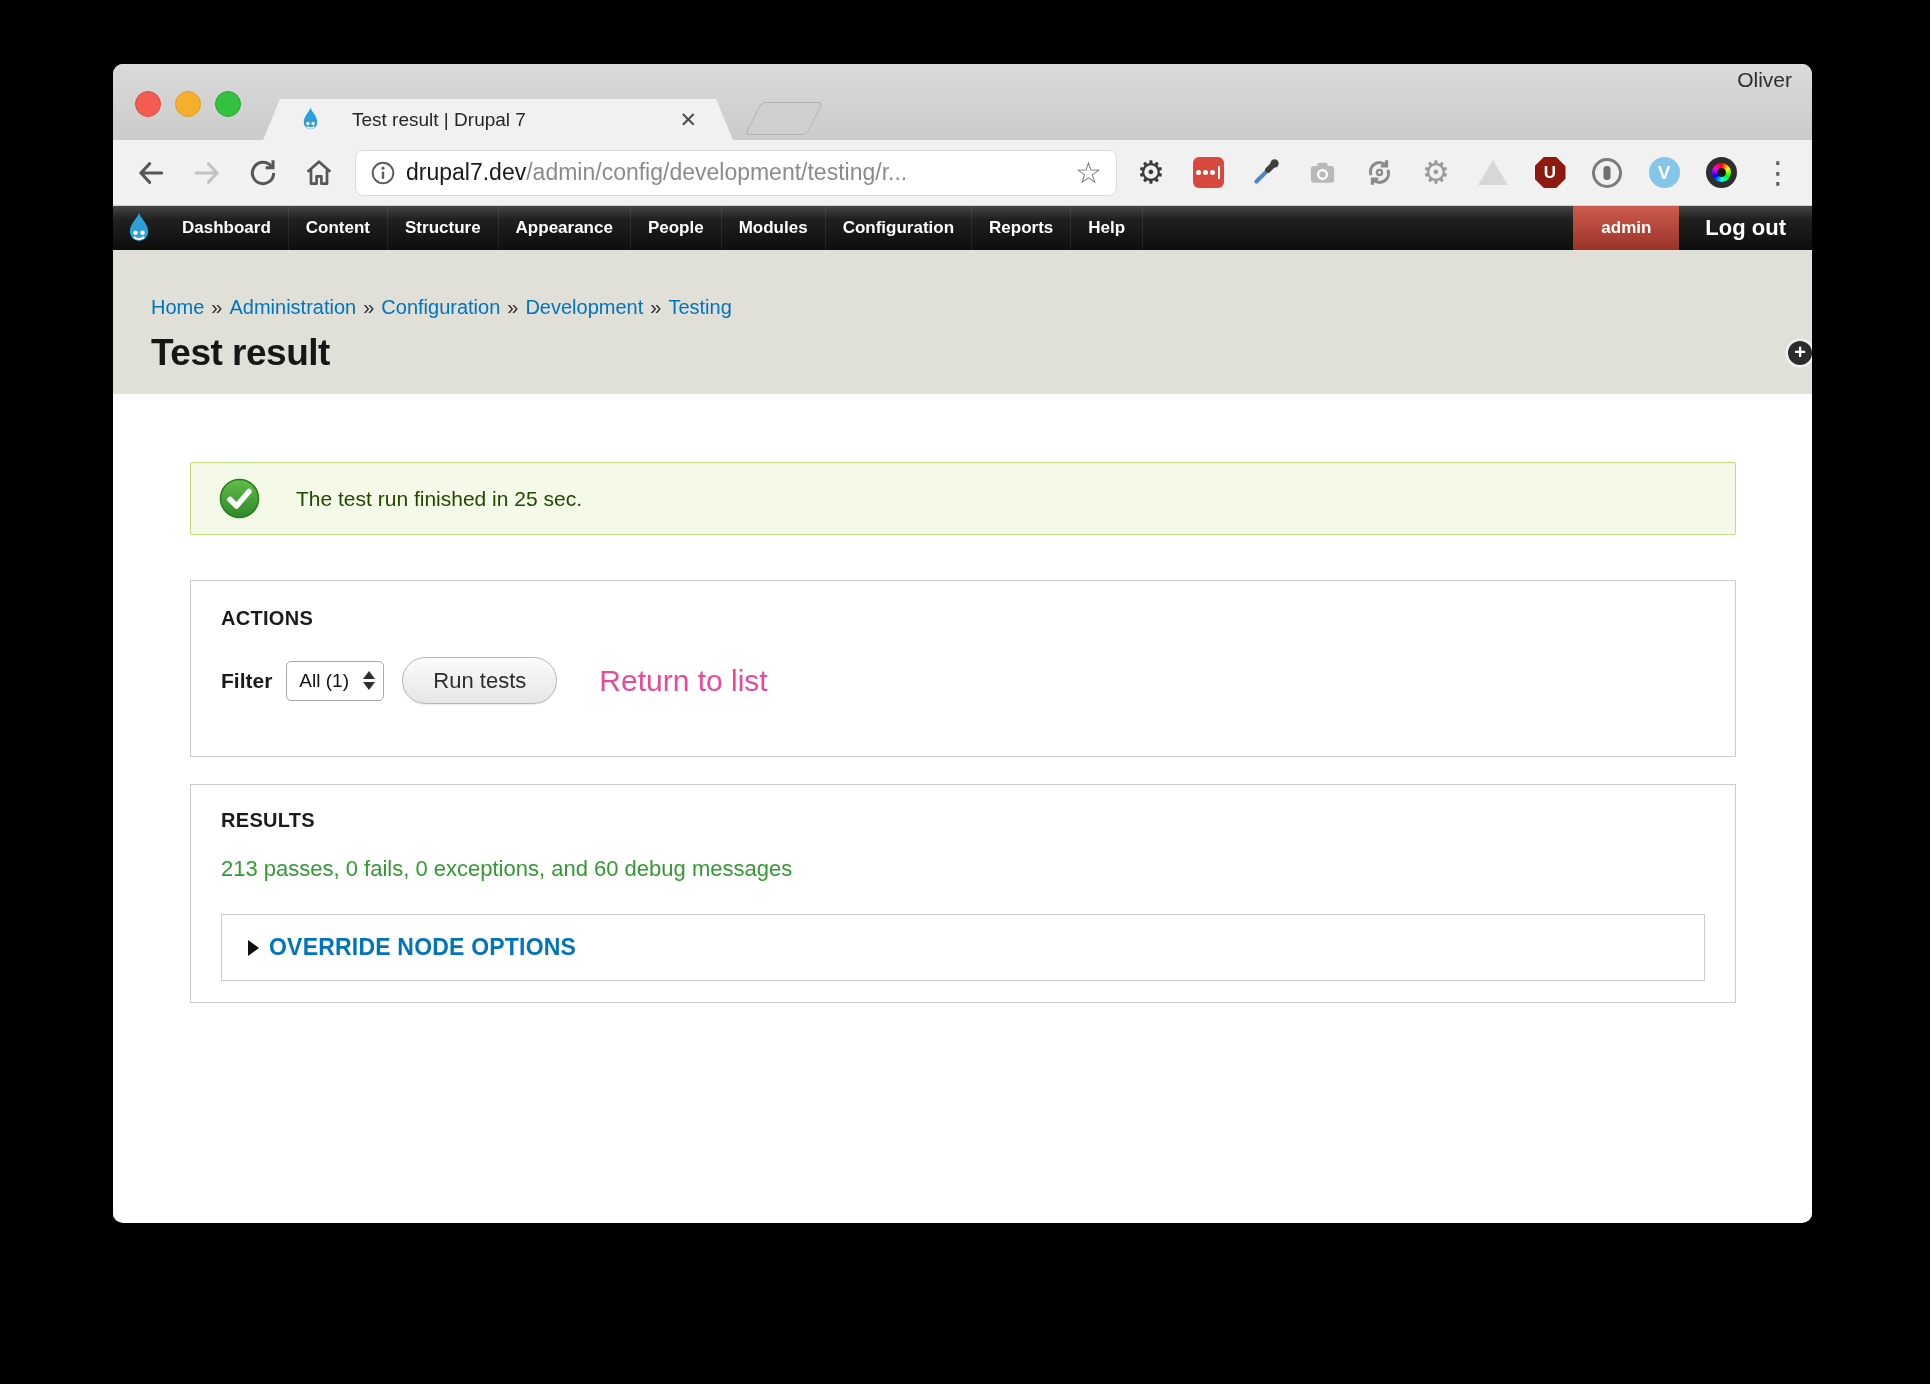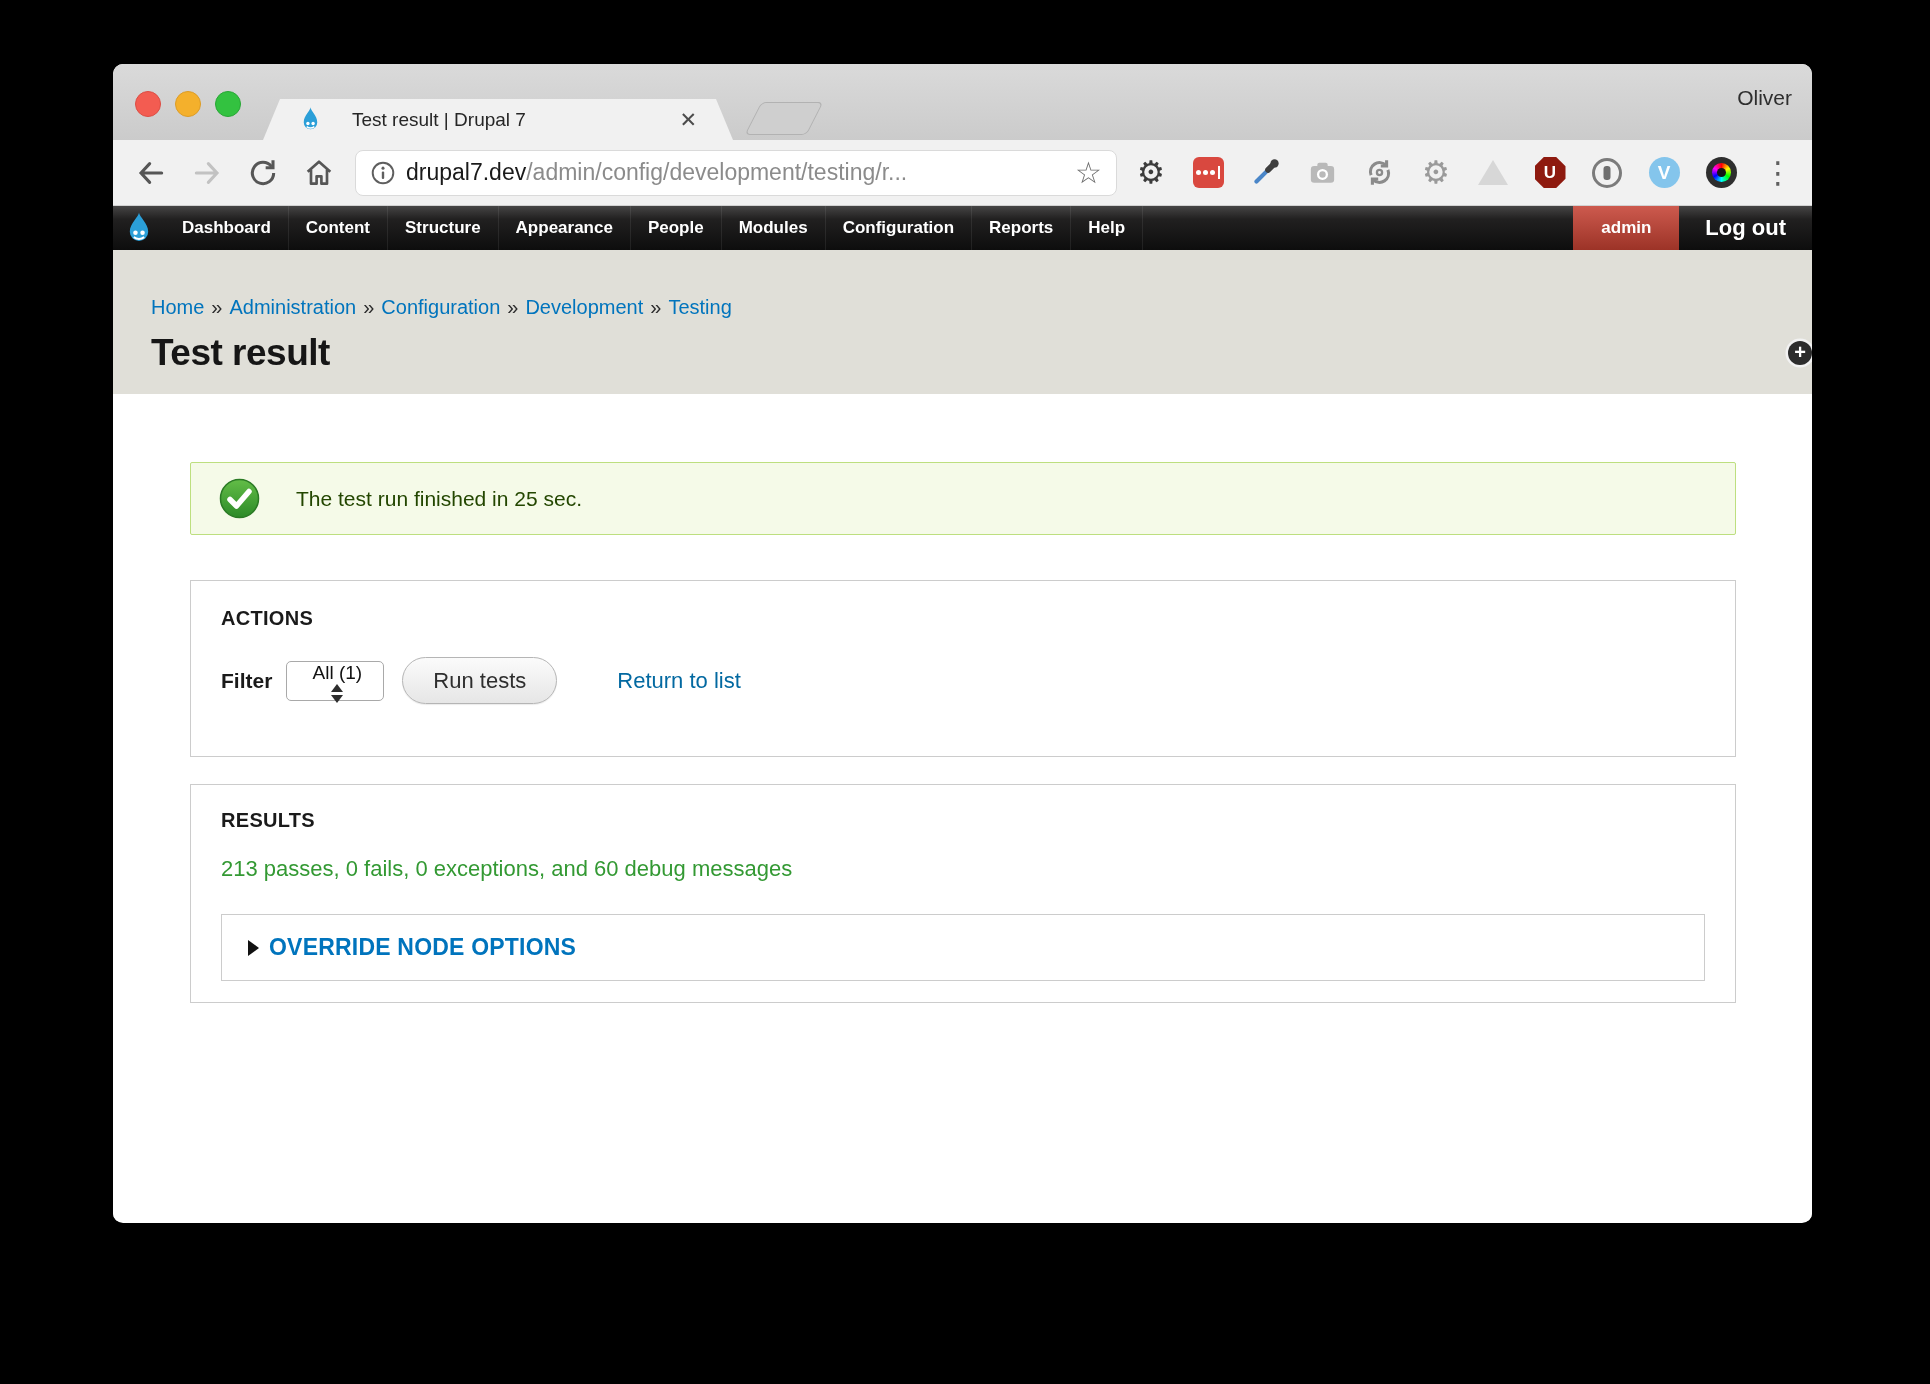--- a/index.html
+++ b/index.html
@@ -19,21 +19,21 @@
   .tab { position:absolute; left:150px; bottom:0; width:470px; height:41px; background:#f1f1f1;
          clip-path:polygon(0 100%, 17px 0, calc(100% - 17px) 0, 100% 100%);
          display:flex; align-items:center; padding:0 34px;gap:16px; }
   .tab .favicon { width:27px; height:27px; flex:0 0 auto; }
   .tab-title { margin-left:12px; font-size:19px; color:#262626; white-space:nowrap; overflow:hidden; flex:1; }
   .tab-close { font-size:21px; color:#4c4c4c; padding:0 2px; cursor:default; }
 
   .newtab-btn { position:absolute; left:640px; bottom:5px; width:62px; height:33px;
                 background:#cfcfcf; border:1.5px solid #b2b2b2; border-radius:5px;
                 transform:skewX(-27deg); }
-  .profile-name { position:absolute; top:22px; right:20px; font-size:21px; color:#2e2e2e; }
+  .profile-name { position:absolute; top:4px; right:20px; font-size:21px; color:#2e2e2e; }
 
   
   .toolbar { height:66px; background:#f1f1f1; display:flex; align-items:center; padding:0 18px;
              border-bottom:1px solid #d2d2d2; }
   .nav-btn { width:40px; height:44px; display:flex; align-items:center; justify-content:center; flex:0 0 auto; margin-right:16px; }
   .urlbar { flex:1 1 auto; height:46px; background:#fff; border:1px solid #dadada; border-radius:8px;
             display:flex; align-items:center; padding:0 14px; margin-right:18px; min-width:0; }
   .urlbar .info { flex:0 0 auto; margin-right:10px; }
   .url-text { flex:1; font-size:23px; white-space:nowrap; overflow:hidden; }
   .url-host { color:#1a1a1a; }
@@ -90,29 +90,29 @@
   .status-box { height:73px; border:1px solid #bddf7f; background:#f5fae8; border-radius:2px;
                 display:flex; align-items:center; padding-left:28px; }
   .status-text { margin-left:36px; font-size:21px; color:#234600; }
 
   .fieldset { border:1px solid #ccc; background:#fff; }
   .actions-box { height:177px; margin-top:45px; padding:26px 30px; }
   .legend { font-size:20px; font-weight:bold; color:#1a1a1a; letter-spacing:0.3px; }
   .filter-row { margin-top:27px; display:flex; align-items:center; }
   .filter-label { font-size:21px; font-weight:bold; color:#1a1a1a; }
   .select { margin-left:14px; width:98px; height:40px; background:#fff; border:1px solid #a9a9a9;
-            border-radius:5px; display:flex; align-items:center; padding:0 8px 0 12px; position:relative;flex-direction:column; }
+            border-radius:5px; display:flex; align-items:center; padding:0 8px 0 12px; position:relative; }
   .select-value { font-size:19px; color:#111; flex:1; }
   .spin { display:flex; flex-direction:column; gap:3px; align-items:center; }
   .spin .up { width:0; height:0; border-left:6px solid transparent; border-right:6px solid transparent; border-bottom:8px solid #2e2e2e; }
   .spin .down { width:0; height:0; border-left:6px solid transparent; border-right:6px solid transparent; border-top:8px solid #2e2e2e; }
   .run-btn { margin-left:18px; height:47px; padding:0 30px; border:1px solid #b5b5b5; border-radius:24px;
              background:linear-gradient(#fbfbfb,#e6e6e6); font-size:22px; color:#2e2e2e;
              font-family:inherit; box-shadow:0 1px 1px rgba(0,0,0,0.08); }
-  .return-link { margin-left:60px; font-size:22px; color:#0369a1; text-decoration:none; }
+  .return-link { margin-left:42px; font-size:30px; color:#ec4899; text-decoration:none; }
 
   .results-box { height:219px; margin-top:27px; padding:24px 30px; }
   .pass-summary { margin-top:24px; font-size:22px; color:#339933; }
   .collapsed-fs { margin-top:32px; height:67px; border:1px solid #ccc; display:flex; align-items:center; padding-left:26px; }
   .tri { width:0; height:0; border-top:8px solid transparent; border-bottom:8px solid transparent;
          border-left:11px solid #111; margin-right:10px; }
   .collapsed-link { font-size:23px; font-weight:bold; color:#0074bd; text-decoration:none; letter-spacing:0.2px; }
 </style>
 </head>
 <body>

